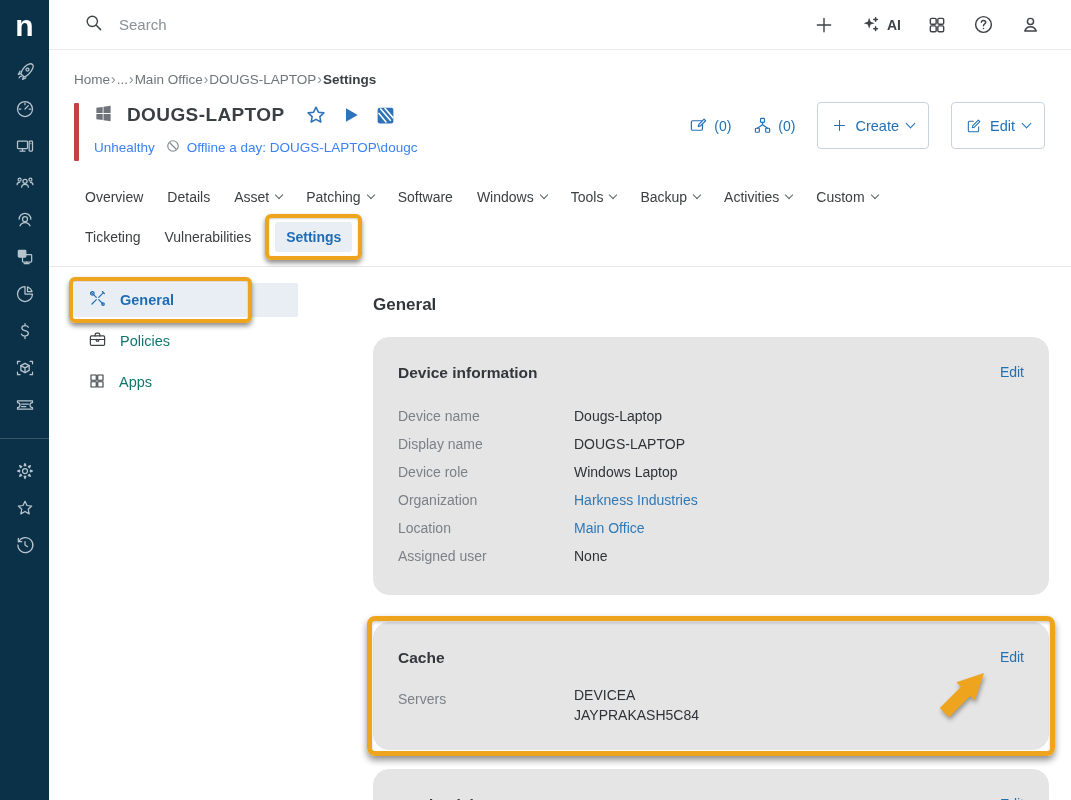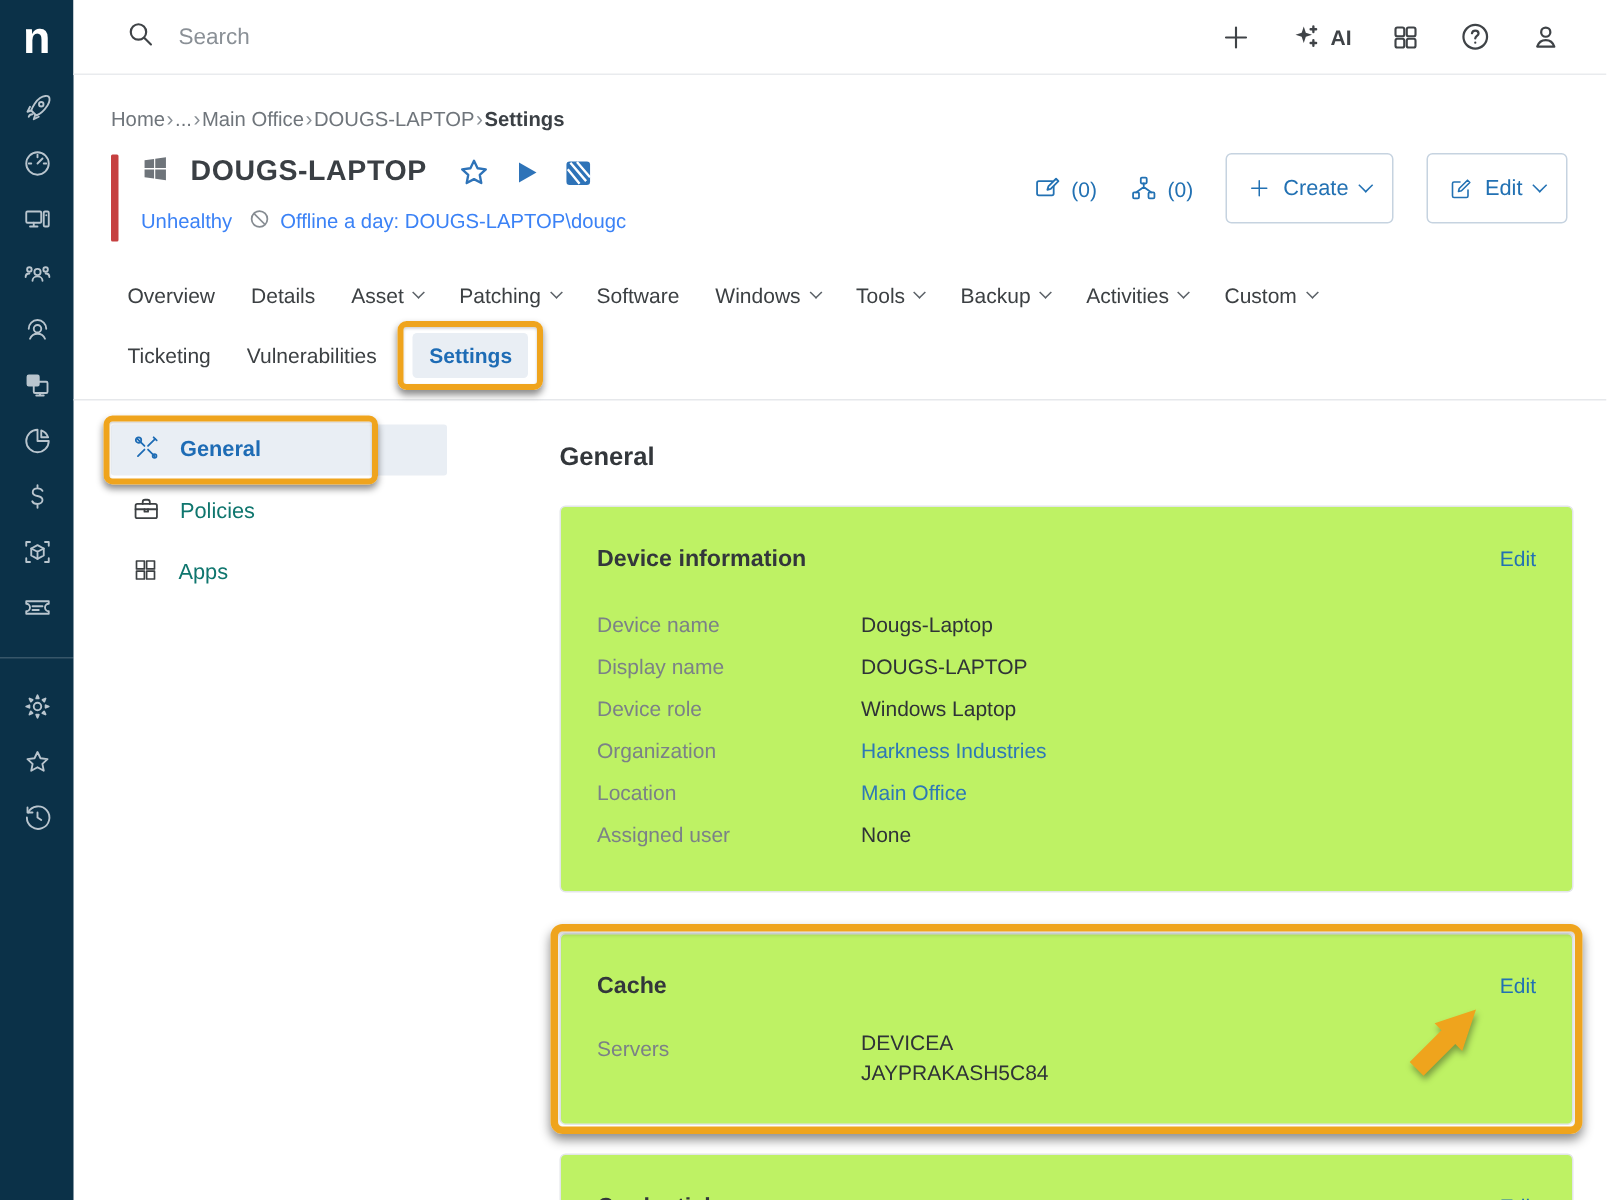--- a/index.html
+++ b/index.html
@@ -77,21 +77,21 @@
   .subnav-item { position: relative; width: 224px; height: 34px; display: flex; align-items: center; gap: 13px;
     padding-left: 14px; font-size: 14.5px; color: #0f766e; cursor: pointer; margin-bottom: 7px; border-radius: 2px; }
   .subnav-item svg { stroke: #3c4043; fill: none; stroke-width: 1.5; stroke-linecap: round; stroke-linejoin: round; }
   .subnav-item.active { background: #e9eef4; color: #1e6cb5; font-weight: 600; }
   .subnav-item.active svg { stroke: #1e6cb5; }
   .frame.general { left: -5px; top: -6px; width: 183px; height: 46px; }
 
   .content { margin-left: 41px; width: 676px; }
   .content-heading { font-size: 17px; font-weight: 700; color: #33373b; margin: 12px 0 22px; }
 
-  .card { position: relative; border: 1px solid #e3e6e9; border-radius: 4px; background: #bef264; padding: 26px 24px 24px; }
+  .card { position: relative; border: 1px solid #e3e6e9; border-radius: 16px; background: #e5e5e5; padding: 26px 24px 24px; }
   .card-head { display: flex; align-items: flex-start; justify-content: space-between; }
   .card-title { font-size: 15.5px; font-weight: 700; color: #33373b; }
   .edit-link { font-size: 14px; color: #2271b3; cursor: pointer; }
   .field-rows { margin-top: 20px; }
   .field-row { display: flex; line-height: 28px; font-size: 14px; }
   .field-label { width: 176px; color: #7b8187; flex-shrink: 0; }
   .field-value { color: #2f3337; }
   .field-value.link { color: #2e78b6; cursor: pointer; }
 
   .cache-wrap { position: relative; margin-top: 27px; }

